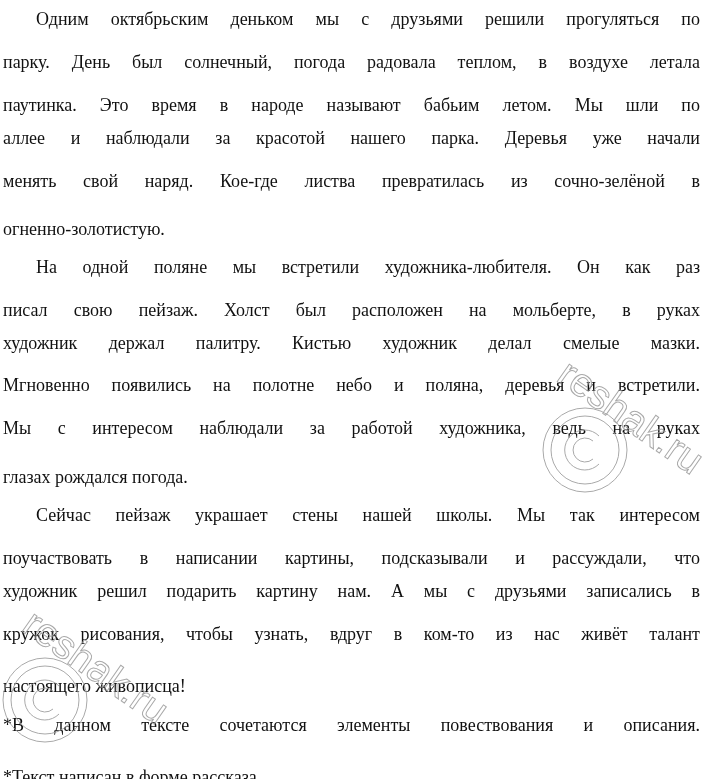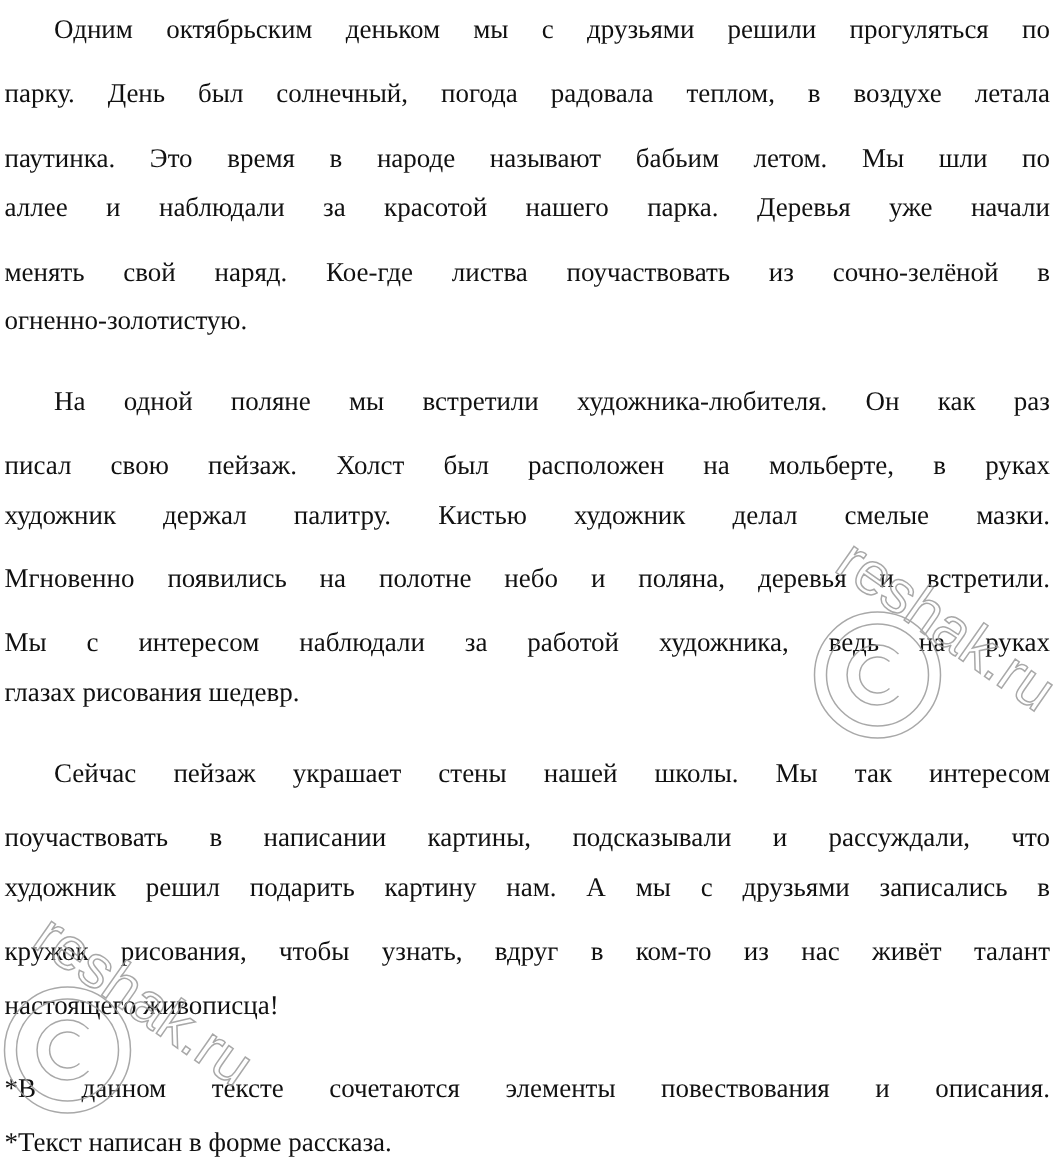--- a/index.html
+++ b/index.html
@@ -32,20 +32,21 @@
       height: 30px;
       font-size: 18px;
       line-height: 30px;
       white-space: nowrap;
       text-align: justify;
       text-align-last: justify;
     }
     .line.last {
       text-align: center;
       text-align-last: left;
+      margin-top: 16px;
     }
     .line.indent {
       left: 33px;
       width: 664px;
     }
     .watermark {
       position: absolute;
       pointer-events: none;
       opacity: 0.85;
     }
@@ -53,31 +54,31 @@
 </head>
 <body>
 
 <div class="doc">
 
   <div class="para">
     <span class="line indent" style="top:4px">Одним октябрьским деньком мы с друзьями решили прогуляться по</span>
     <span class="line" style="top:47px">парку. День был солнечный, погода радовала теплом, в воздухе летала</span>
     <span class="line" style="top:90px">паутинка. Это время в народе называют бабьим летом. Мы шли по</span>
     <span class="line" style="top:123px">аллее и наблюдали за красотой нашего парка. Деревья уже начали</span>
-    <span class="line" style="top:166px">менять свой наряд. Кое-где листва поучаствовать из сочно-зелёной в</span>
+    <span class="line" style="top:166px">менять свой наряд. Кое-где листва превратилась из сочно-зелёной в</span>
     <span class="line last" style="top:198px">огненно-золотистую.</span>
   </div>
 
   <div class="para">
     <span class="line indent" style="top:252px">На одной поляне мы встретили художника-любителя. Он как раз</span>
     <span class="line" style="top:295px">писал свою пейзаж. Холст был расположен на мольберте, в руках</span>
     <span class="line" style="top:328px">художник держал палитру. Кистью художник делал смелые мазки.</span>
     <span class="line" style="top:370px">Мгновенно появились на полотне небо и поляна, деревья и встретили.</span>
     <span class="line" style="top:413px">Мы с интересом наблюдали за работой художника, ведь на руках</span>
-    <span class="line last" style="top:446px">глазах рисования шедевр.</span>
+    <span class="line last" style="top:446px">глазах рождался погода.</span>
   </div>
 
   <div class="para">
     <span class="line indent" style="top:500px">Сейчас пейзаж украшает стены нашей школы. Мы так интересом</span>
     <span class="line" style="top:543px">поучаствовать в написании картины, подсказывали и рассуждали, что</span>
     <span class="line" style="top:576px">художник решил подарить картину нам. А мы с друзьями записались в</span>
     <span class="line" style="top:619px">кружок рисования, чтобы узнать, вдруг в ком-то из нас живёт талант</span>
     <span class="line last" style="top:655px">настоящего живописца!</span>
   </div>
 

